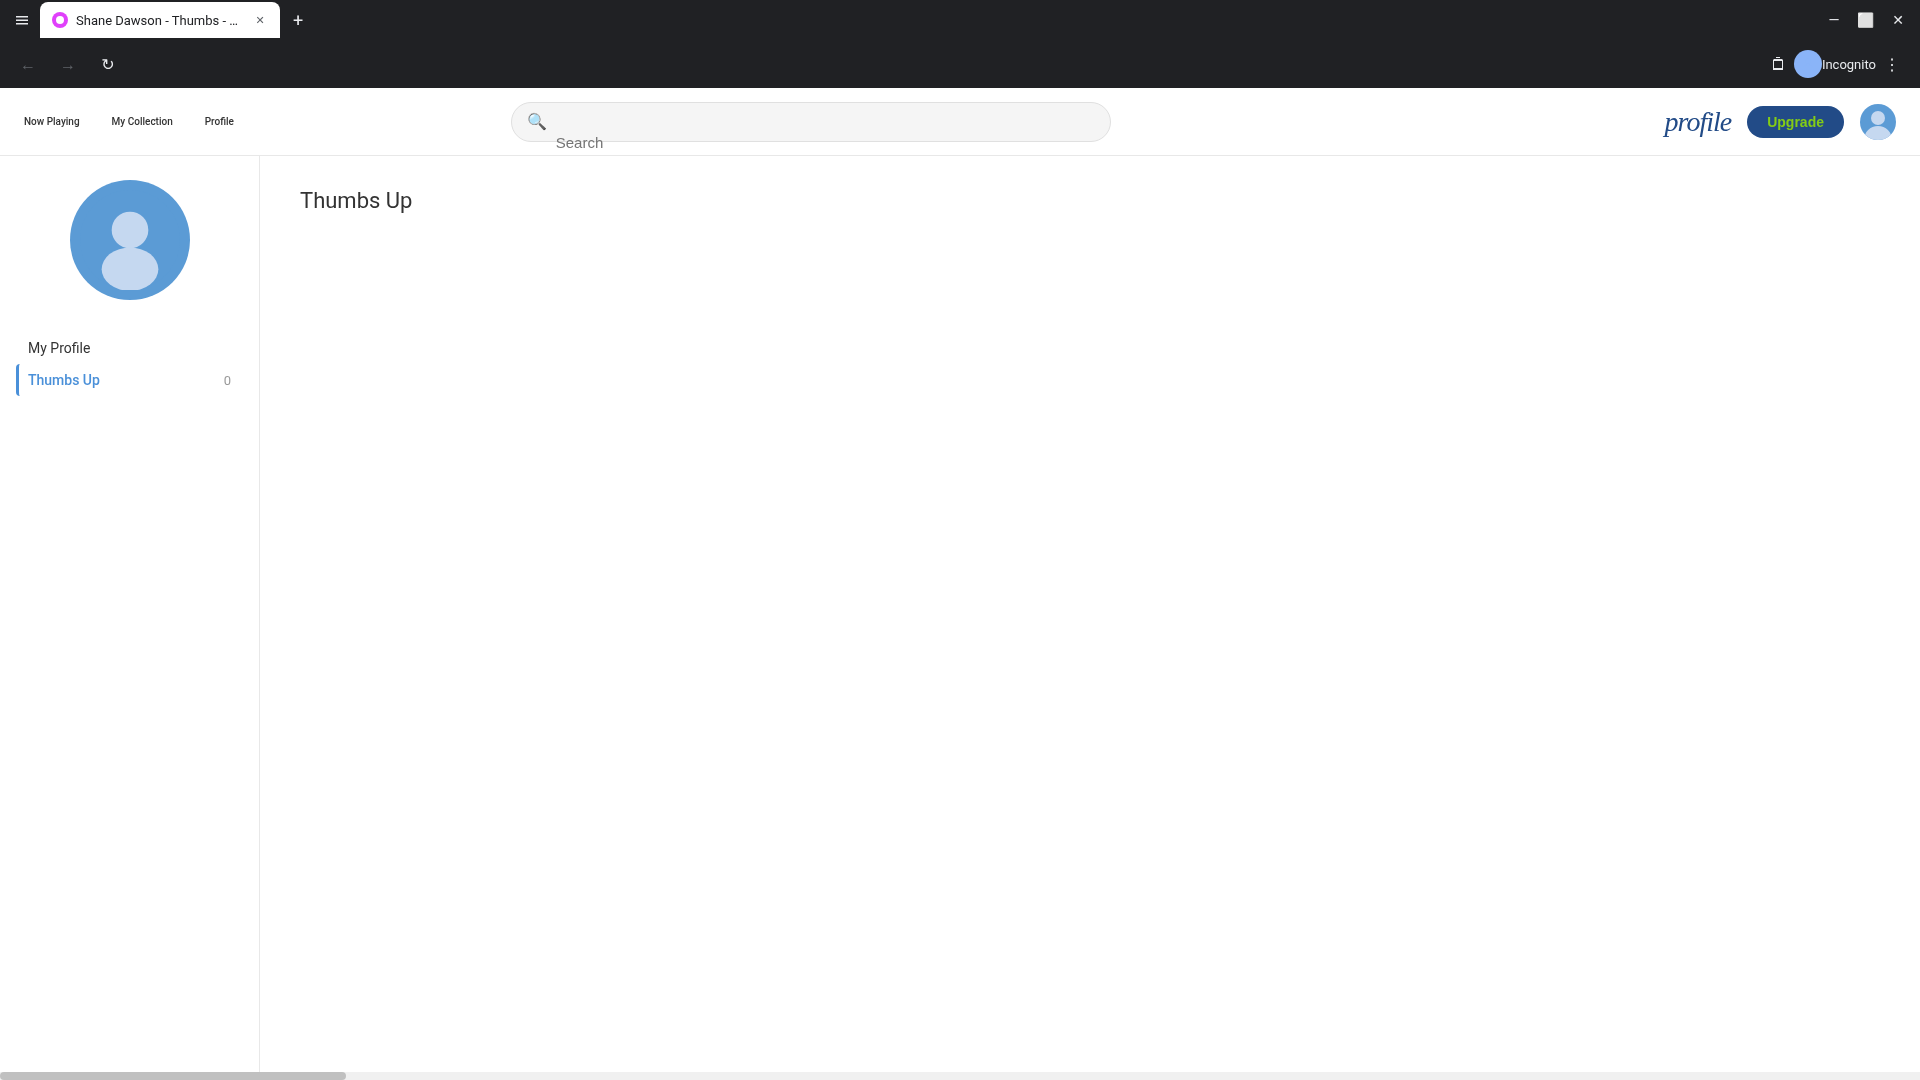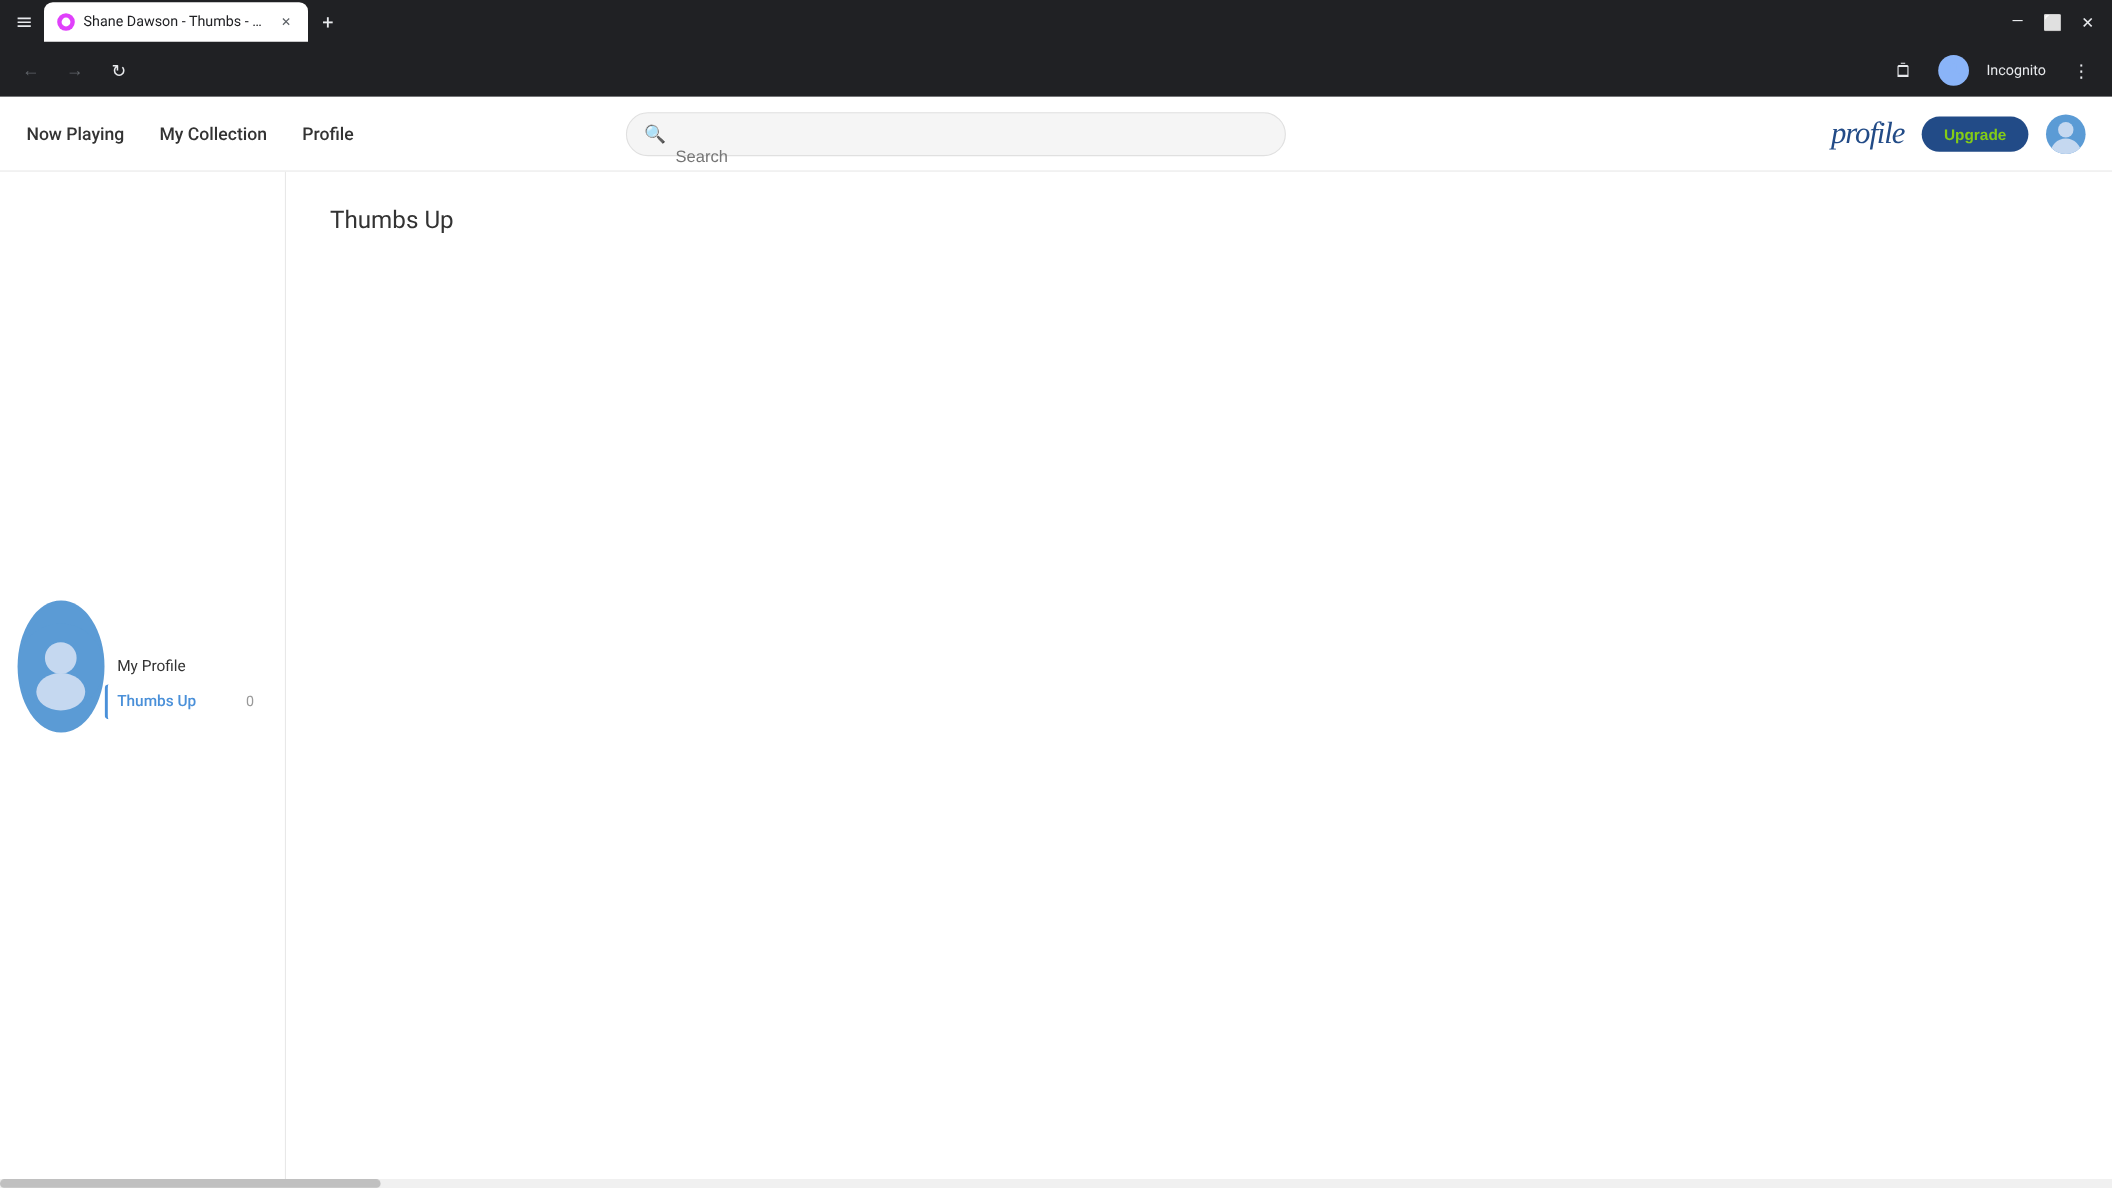--- a/index.html
+++ b/index.html
@@ -183,21 +183,21 @@
       justify-content: center;
       cursor: pointer;
       color: #9aa0a6;
       font-size: 14px;
     }
 
     .browser-toolbar-right {
       margin-left: auto;
       display: flex;
       align-items: center;
-      gap: 16px;
+      gap: 0;
     }
 
     .toolbar-icon {
       width: 32px;
       height: 32px;
       border-radius: 50%;
       display: flex;
       align-items: center;
       justify-content: center;
       cursor: pointer;
@@ -242,21 +242,21 @@
       background: #fff;
     }
 
     .pandora-nav {
       display: flex;
       align-items: center;
       gap: 32px;
     }
 
     .nav-item {
-      font-size: 16px;
+      font-size: 10px;
       color: #333;
       cursor: pointer;
       text-decoration: none;
       font-weight: 500;
     }
 
     .search-bar {
       flex: 1;
       max-width: 600px;
       margin: 0 auto;
@@ -328,21 +328,21 @@
       display: flex;
       flex: 1;
       overflow: hidden;
     }
 
     .sidebar {
       width: 260px;
       border-right: 1px solid #e8e8e8;
       padding: 24px 16px;
       display: flex;
-      flex-direction: row;
+      flex-direction: column;
       align-items: center;
     }
 
     .profile-avatar {
       width: 120px;
       height: 120px;
       border-radius: 50%;
       background: #5b9bd5;
       display: flex;
       align-items: center;

